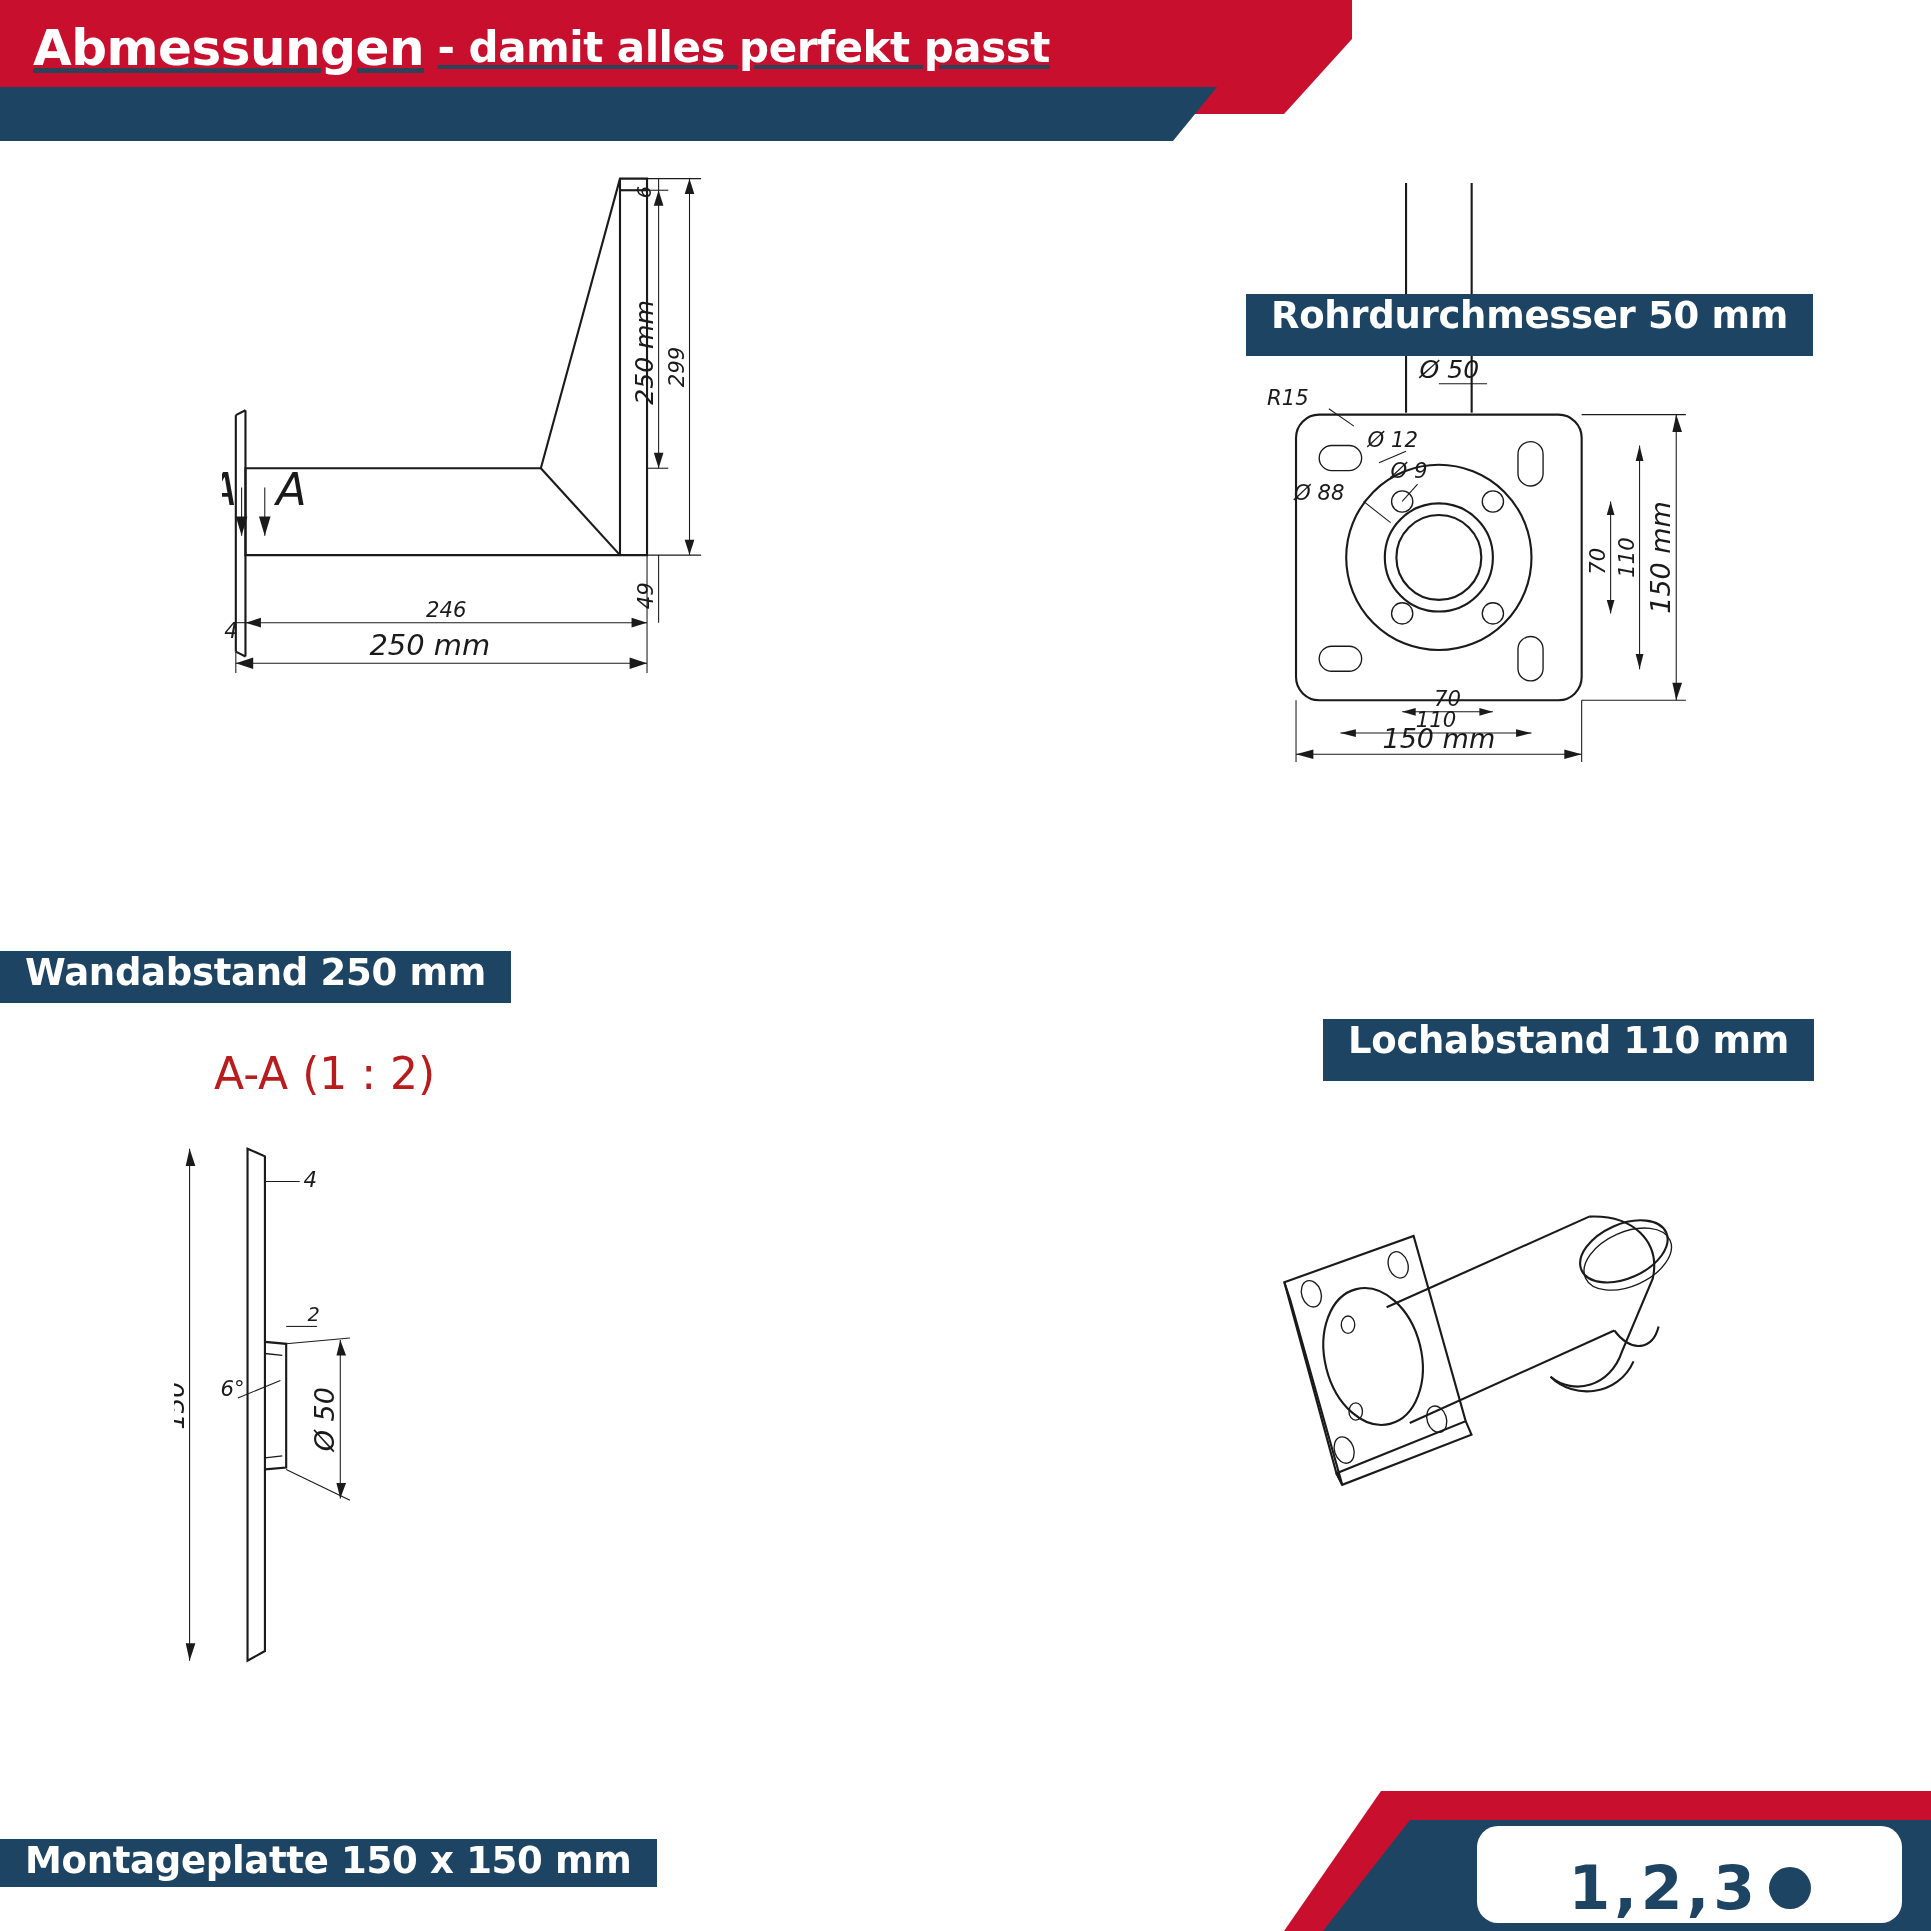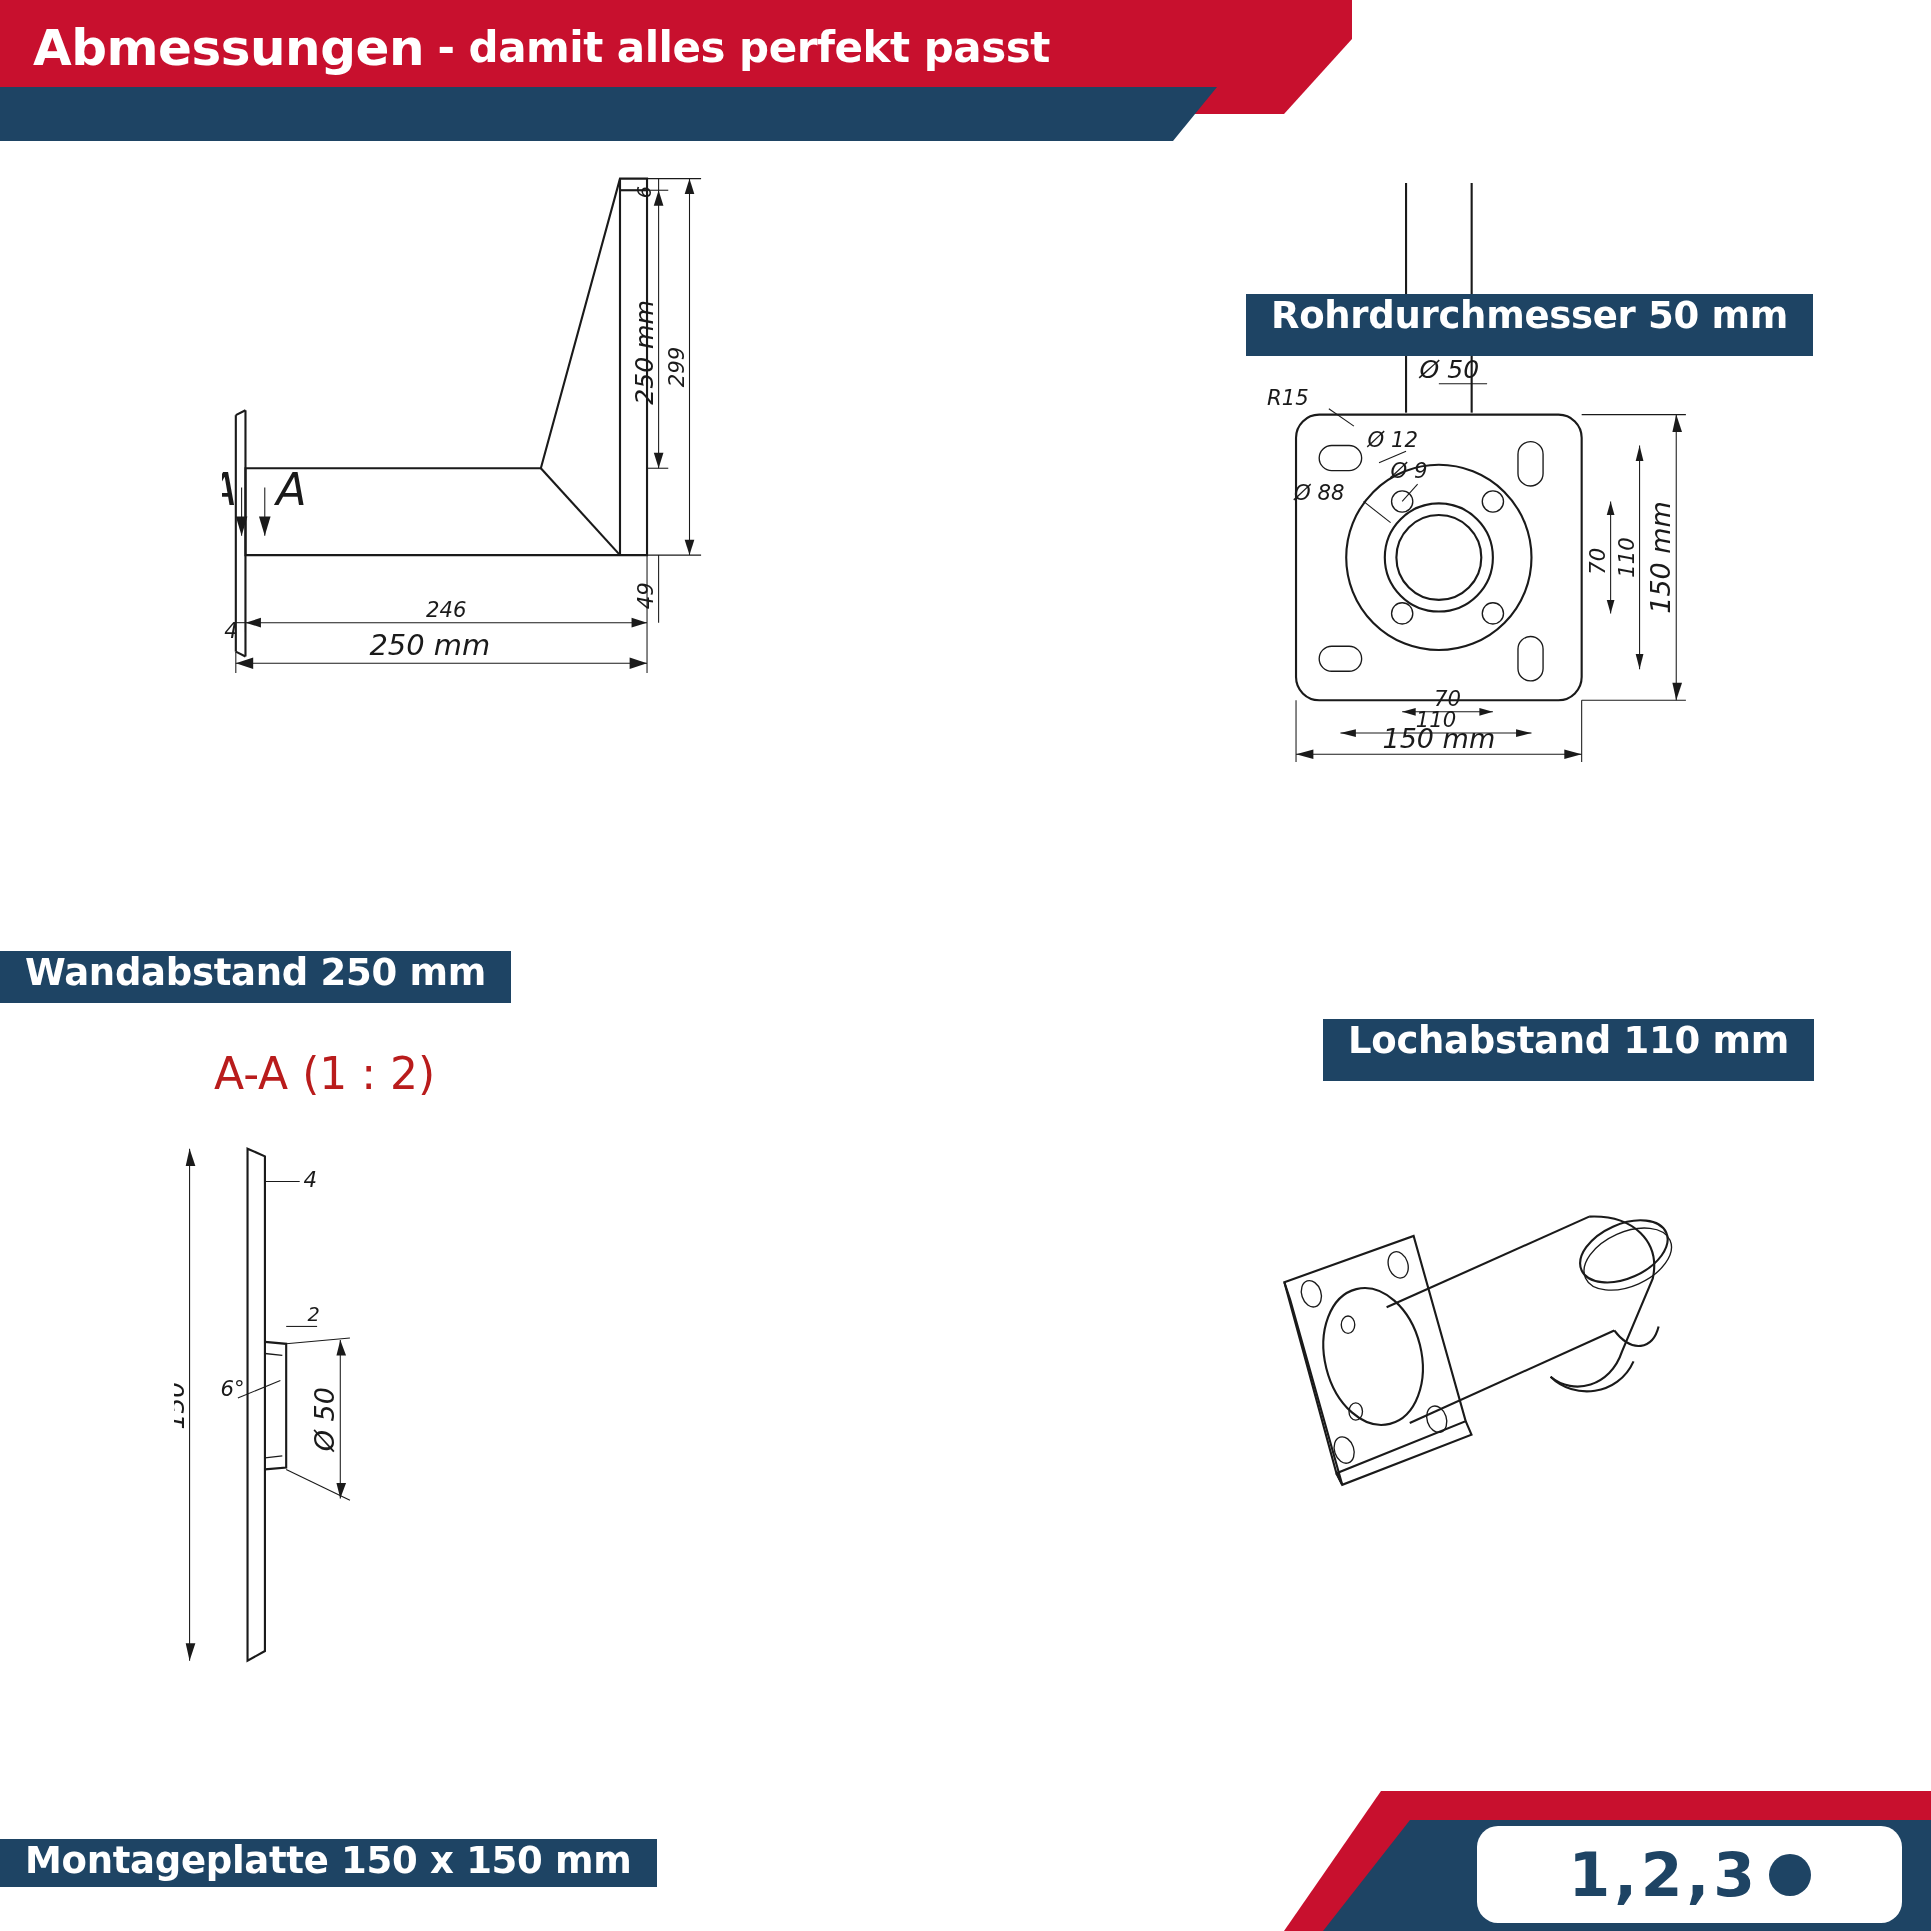--- a/index.html
+++ b/index.html
@@ -17,20 +17,21 @@
     clip-path:polygon(0 0, 1352px 0, 1352px 39px, 1284px 114px, 0 114px);
   }
   .header-blue{
     position:absolute;left:0;top:87px;width:1217px;height:54px;
     background:#1e4464;
     clip-path:polygon(0 0, 1217px 0, 1173px 54px, 0 54px);
   }
   .header-text{
     position:absolute;left:33px;top:13.5px;height:68px;display:flex;align-items:center;
     white-space:nowrap;
+    text-decoration:underline;
   }
   .header-text .bold{
     font-size:50px;font-weight:bold;color:#ffffff;letter-spacing:-0.5px;
   }
   .header-text .light{
     font-size:42px;font-weight:bold;color:#ffffff;margin-left:13.5px;letter-spacing:-0.5px;
   }
 
   
   .cap{
@@ -69,21 +70,21 @@
     position:absolute;left:0;top:0;width:647px;height:140px;background:#c8102e;
     clip-path:polygon(97px 0, 647px 0, 647px 140px, 0 140px);
   }
   .footer-blue{
     position:absolute;left:39px;top:29px;width:608px;height:111px;background:#1e4464;
     clip-path:polygon(87px 0, 608px 0, 608px 111px, 0 111px);
   }
   .logo-box{
     position:absolute;left:193px;top:35px;width:425px;height:97px;
     background:#ffffff;border-radius:21px;
-    display:flex;align-items:center;justify-content:center;
+    display:flex;align-items:flex-end;justify-content:center;
   }
   .logo-text{
     font-size:60px;font-weight:bold;color:#1e4464;letter-spacing:3.9px;
     display:flex;align-items:baseline;
   }
   .logo-dot{
     display:inline-block;width:42px;height:42px;border-radius:50%;
     background:#1e4464;margin-left:9.7px;
   }
 </style>

